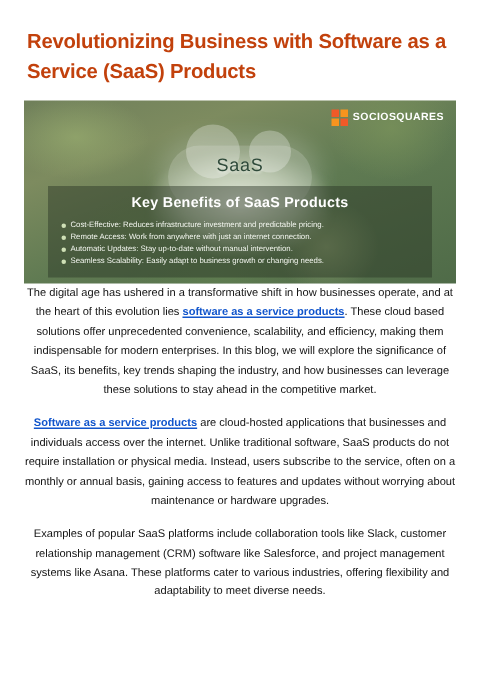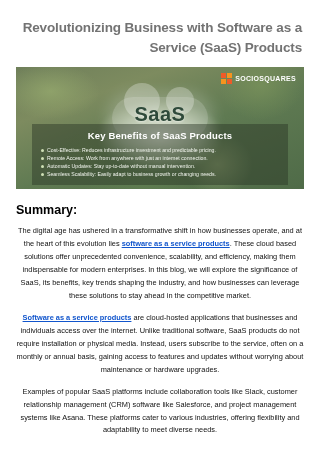--- a/index.html
+++ b/index.html
@@ -18,24 +18,24 @@
     width: 320px;
     height: 452px;
     box-sizing: border-box;
     padding: 14px 16px 0 16px;
     position: relative;
   }
   .title {
     font-size: 13.5px;
     font-weight: bold;
     line-height: 1.45;
-    text-align: right;
+    text-align: left;
     letter-spacing: -0.15px;
     margin: 4px 2px 10px 2px;
-    color: #737373;
+    color: #c2410c;
   }
   
   .hero {
     position: relative;
     width: 288px;
     height: 122px;
     margin: 0 auto;
     overflow: hidden;
     background: linear-gradient(160deg, #6f7f5a 0%, #7d8b5f 25%, #5f7a52 55%, #4f6b48 100%);
   }
@@ -57,22 +57,22 @@
     height: 70px;
     transform: translateX(-50%);
     background: radial-gradient(ellipse at center, rgba(226,232,214,.95) 0%, rgba(210,220,195,.55) 45%, rgba(180,195,160,0) 75%);
     filter: blur(2px);
   }
   .hero .saas-badge {
     position: absolute;
     left: 50%;
     top: 36px;
     transform: translateX(-50%);
-    font-size: 20px;
-    font-weight: bold;
+    font-size: 12px;
+    font-weight: normal;
     color: #2f4a3a;
     letter-spacing: .5px;
     text-shadow: 0 1px 2px rgba(255,255,255,.5);
   }
   .hero .cloud {
     position: absolute;
     left: 50%;
     top: 30px;
     transform: translateX(-50%);
     width: 96px;
@@ -213,21 +213,20 @@
       <h4>Key Benefits of SaaS Products</h4>
       <ul>
         <li>Cost-Effective: Reduces infrastructure investment and predictable pricing.</li>
         <li>Remote Access: Work from anywhere with just an internet connection.</li>
         <li>Automatic Updates: Stay up-to-date without manual intervention.</li>
         <li>Seamless Scalability: Easily adapt to business growth or changing needs.</li>
       </ul>
     </div>
   </div>
 
-  <h2 class="section-head">Summary:</h2>
 
   <p class="body"><span>The digital age has ushered in a transformative shift in how businesses operate, and at the heart of this evolution lies </span><a class="link bold" href="#">software as a service products</a><span>. These cloud based solutions offer unprecedented convenience, scalability, and efficiency, making them indispensable for modern enterprises. In this blog, we will explore the significance of SaaS, its benefits, key trends shaping the industry, and how businesses can leverage these solutions to stay ahead in the competitive market.</span></p>
 
 
   <p class="body"><a class="link bold" href="#">Software as a service products</a><span> are cloud-hosted applications that businesses and individuals access over the internet. Unlike traditional software, SaaS products do not require installation or physical media. Instead, users subscribe to the service, often on a monthly or annual basis, gaining access to features and updates without worrying about maintenance or hardware upgrades.</span></p>
 
   <p class="body">Examples of popular SaaS platforms include collaboration tools like Slack, customer relationship management (CRM) software like Salesforce, and project management systems like Asana. These platforms cater to various industries, offering flexibility and adaptability to meet diverse needs.</p>
 
 </div>
 

